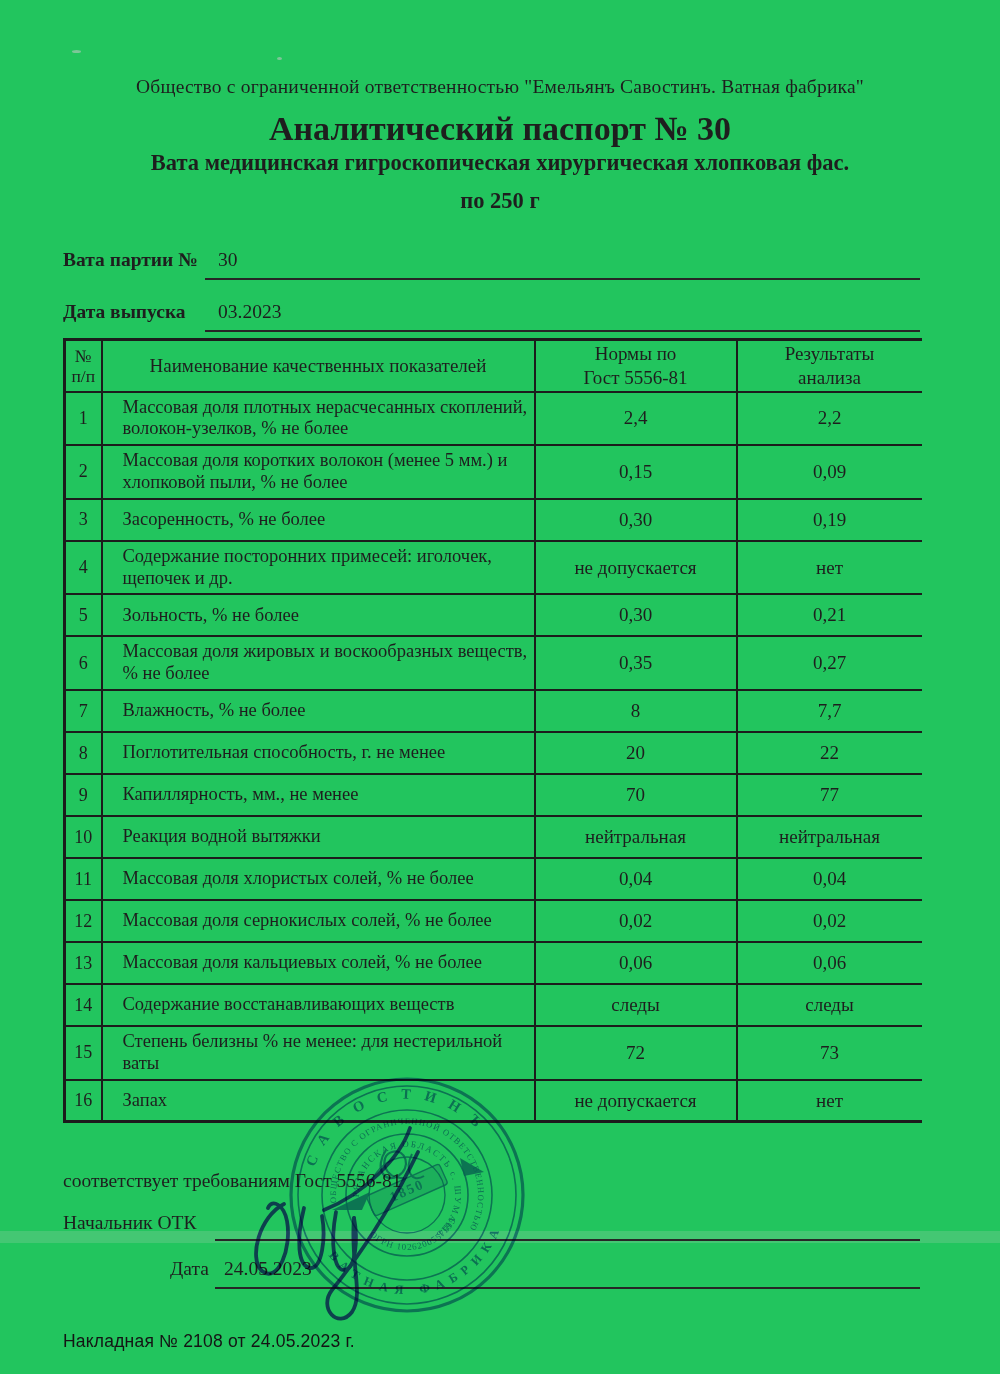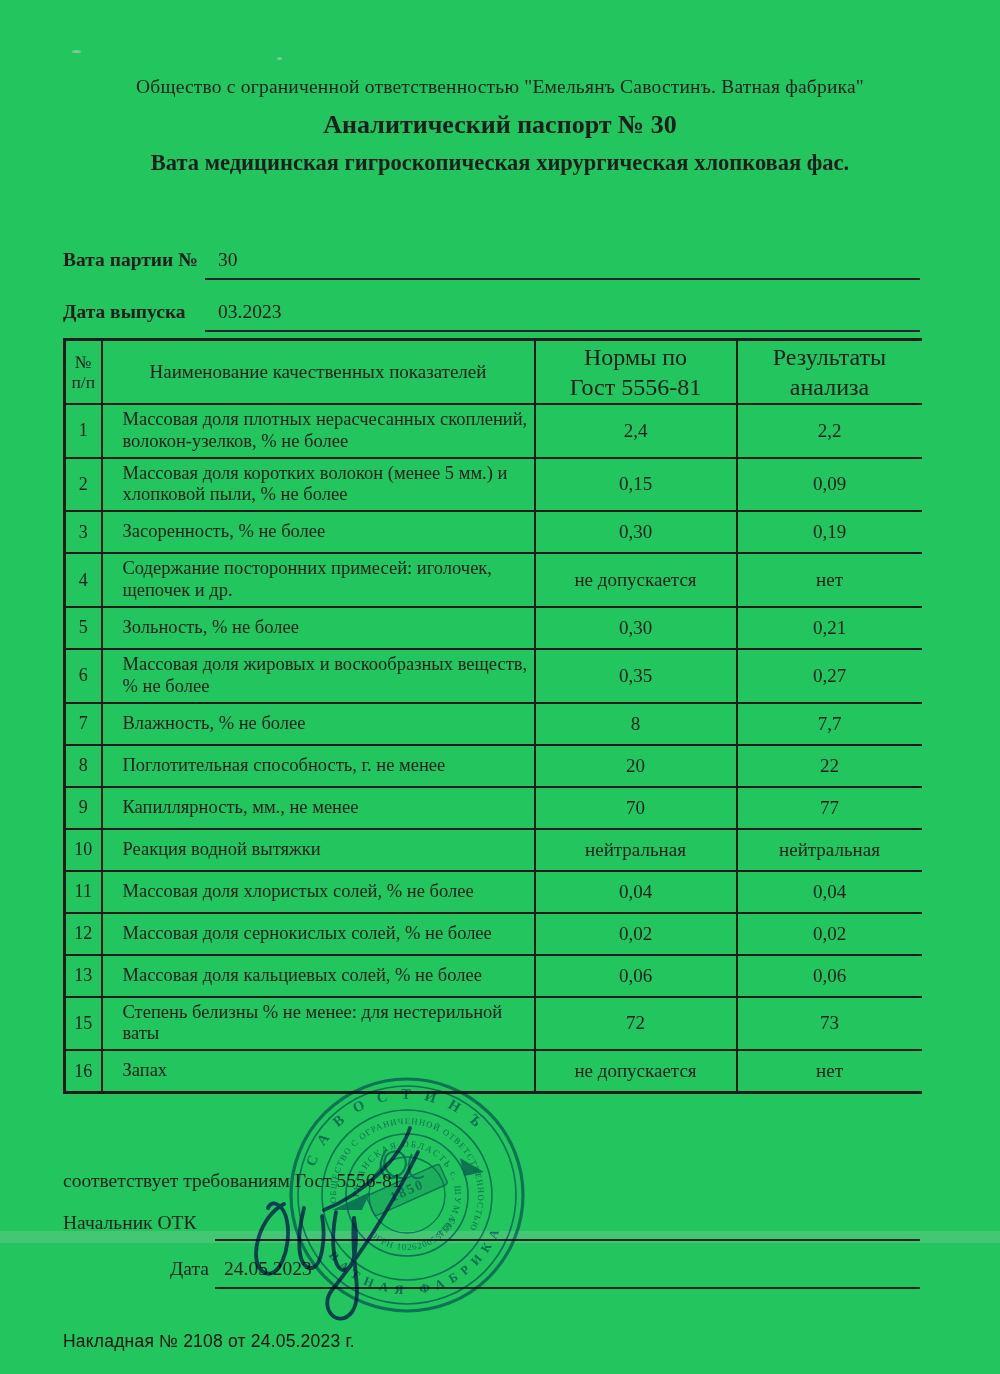--- a/index.html
+++ b/index.html
@@ -5,21 +5,21 @@
   html,body{margin:0;padding:0;}
   body{background:#e8e8e8;}
   .page{
     position:relative; width:1000px; height:1374px; margin:0 auto;
     background:#22c55e; color:#1e1e1e;
     font-family:"Liberation Serif","DejaVu Serif",serif;
     overflow:hidden;
   }
   .center{ position:absolute; left:0; right:0; text-align:center; }
   .company-line{ top:76px; font-size:19.5px; letter-spacing:.2px; }
-  .doc-title{ top:110px; font-size:26px; font-weight:bold; }
+  .doc-title{ top:110px; font-size:34px; font-weight:bold; }
   .product-1{ top:150px; font-size:22.5px; font-weight:bold; }
   .product-2{ top:188px; font-size:22.5px; font-weight:bold; }
 
   .lbl{ position:absolute; font-size:19.5px; }
   .b{ font-weight:bold; }
   .val{ position:absolute; font-size:19.5px; }
   .uline{ position:absolute; height:0; border-top:2.2px solid #262626; }
 
   table.qc{
     position:absolute; left:63px; top:338px; width:857px;
@@ -30,21 +30,21 @@
   table.qc col.c3{width:202px;} table.qc col.c4{width:185px;}
   table.qc th, table.qc td{
     border:2.5px solid #1c1c1c; font-weight:normal; vertical-align:middle;
     background:transparent;
   }
   table.qc th:last-child, table.qc td:last-child{ border-right:none; }
   table.qc thead tr{ height:50px; }
   table.qc tbody tr{ height:42px; }
   .h-num{ font-size:17.5px; text-align:center; line-height:1.15; }
   .h-name{ font-size:19px; text-align:center; }
-  .h-two{ font-size:24px; text-align:center; line-height:1.25; }
+  .h-two{ font-size:19px; text-align:center; line-height:1.25; }
   .c-num{ font-size:18px; text-align:center; }
   .c-name{ font-size:18.5px; text-align:left; padding:4px 6px 4px 20px; line-height:1.18; }
   .c-norm,.c-res{ font-size:19px; text-align:center;margin-left:42px; }
 
   .concl{ position:absolute; left:63px; font-size:19.5px; }
   .footer-line{
     position:absolute; left:63px; top:1331px;
     font-family:"Liberation Sans","DejaVu Sans",sans-serif;
     font-size:17.5px; color:#141414; letter-spacing:.2px;
   }
@@ -60,20 +60,21 @@
 
 <div class="page">
 
   <div class="speck" style="left:72px; top:50px; width:9px; height:3px;"></div>
   <div class="speck" style="left:277px; top:57px; width:5px; height:3px;"></div>
   <div class="scanband"></div>
 
   <div class="center company-line">Общество с ограниченной ответственностью "Емельянъ Савостинъ. Ватная фабрика"</div>
   <div class="center doc-title">Аналитический паспорт № 30</div>
   <div class="center product-1">Вата медицинская гигроскопическая хирургическая хлопковая фас.</div>
+  <div class="center product-2">по 250 г</div>
 
   <div class="lbl b" style="left:63px; top:249px;">Вата партии №</div>
   <div class="val" style="left:218px; top:249px;">30</div>
   <div class="uline" style="left:205px; top:278px; width:715px;"></div>
 
   <div class="lbl b" style="left:63px; top:301px;">Дата выпуска</div>
   <div class="val" style="left:218px; top:301px;">03.2023</div>
   <div class="uline" style="left:205px; top:330px; width:715px;"></div>
 
   <table class="qc">
@@ -173,20 +174,26 @@
       <td class="c-norm">0,02</td>
       <td class="c-res">0,02</td>
     </tr>
         <tr>
       <td class="c-num">13</td>
       <td class="c-name">Массовая доля кальциевых солей, % не более</td>
       <td class="c-norm">0,06</td>
       <td class="c-res">0,06</td>
     </tr>
         <tr>
+      <td class="c-num">14</td>
+      <td class="c-name">Содержание восстанавливающих веществ</td>
+      <td class="c-norm">следы</td>
+      <td class="c-res">следы</td>
+    </tr>
+        <tr>
       <td class="c-num">15</td>
       <td class="c-name">Степень белизны % не менее: для нестерильной ваты</td>
       <td class="c-norm">72</td>
       <td class="c-res">73</td>
     </tr>
         <tr>
       <td class="c-num">16</td>
       <td class="c-name">Запах</td>
       <td class="c-norm">не допускается</td>
       <td class="c-res">нет</td>

